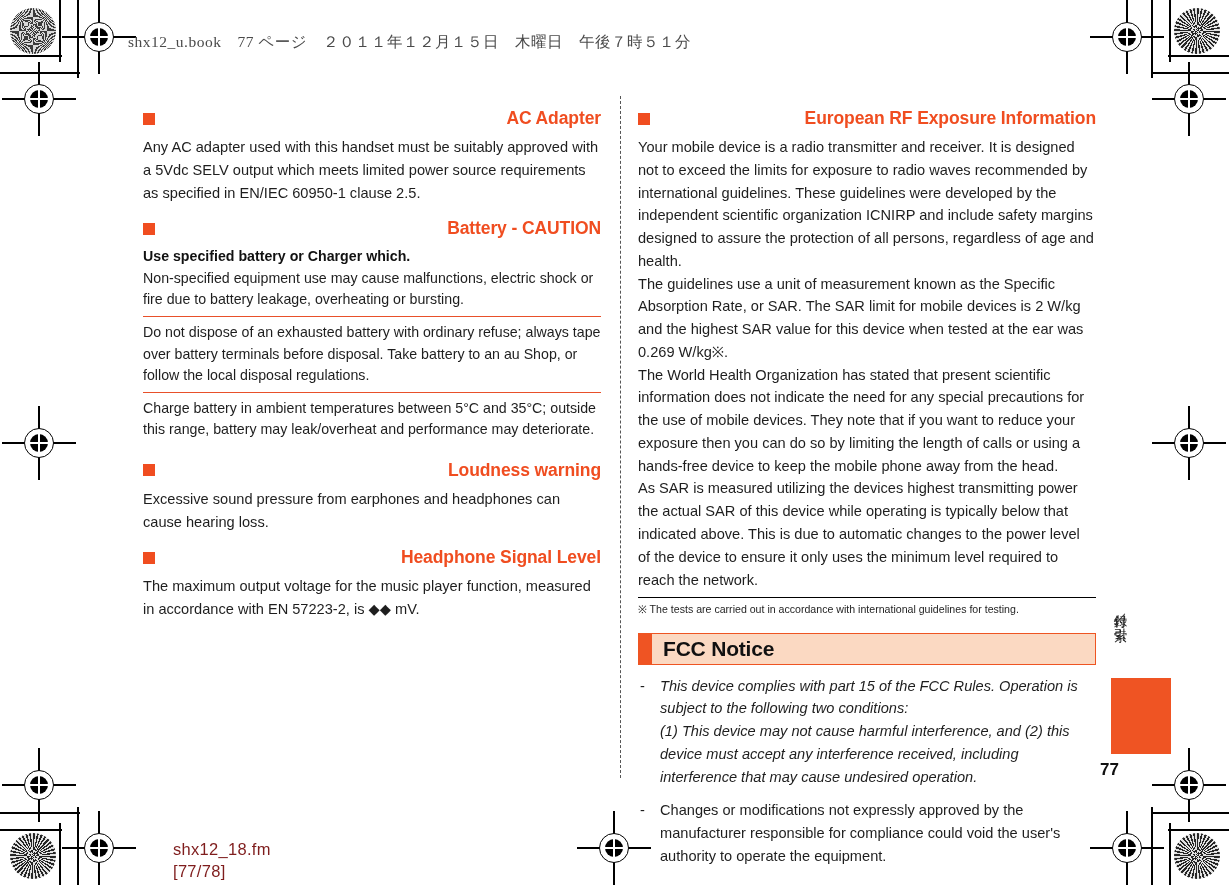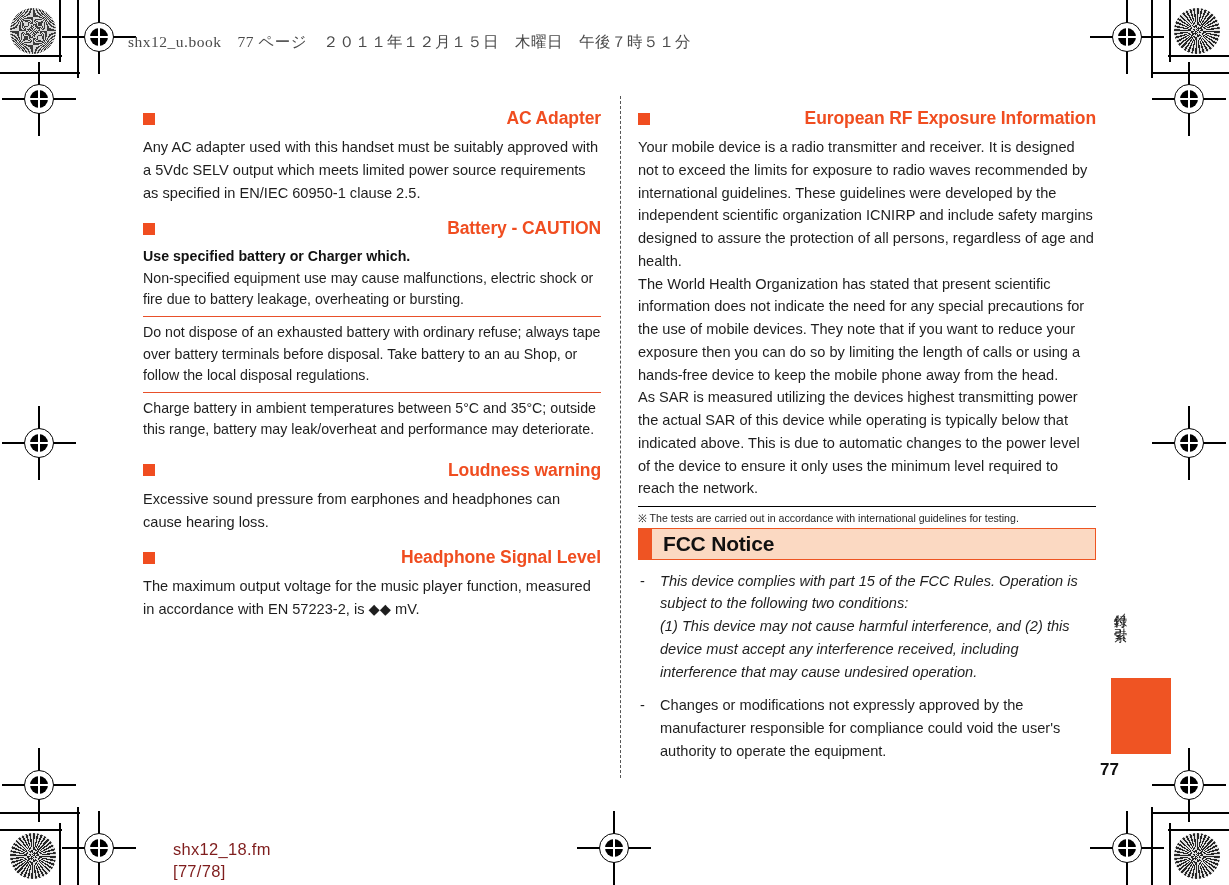--- a/index.html
+++ b/index.html
@@ -91,21 +91,21 @@
   .caution-item.first { padding-top: 0; }
   .rule-orange { border: 0; border-top: 1.5px solid #e8502a; margin: 0; }
 
   
   .rule-black { border: 0; border-top: 1.5px solid #000; margin: 6px 0 4px 0; }
   .footnote { font-size: 10.6px; line-height: 1.35; color: #1e1e1e; }
 
   
   .fcc-banner {
     position: relative;
-    margin: 2px 0 10px 0;
+    margin: 16px 0 10px 0;
     height: 32px;
     background: #fbd9c2;
     border: 1.6px solid #ee5522;
     display: flex; align-items: center; text-align: center;
   }
   .fcc-banner .tab {
     width: 13px; height: 100%;
     background: #ef5423; flex: none;
   }
   .fcc-banner .title {
@@ -293,20 +293,21 @@
   </div>
 
   <div class="col col-right">
 
     <h2 class="sec">
       <span class="bullet"></span>
       <span>European RF Exposure Information</span>
     </h2>
 
     <p class="body nomargin">Your mobile device is a radio transmitter and receiver. It is designed not to exceed the limits for exposure to radio waves recommended by international guidelines. These guidelines were developed by the independent scientific organization ICNIRP and include safety margins designed to assure the protection of all persons, regardless of age and health.</p>
+    <p class="body nomargin">The guidelines use a unit of measurement known as the Specific Absorption Rate, or SAR. The SAR limit for mobile devices is 2 W/kg and the highest SAR value for this device when tested at the ear was 0.269 W/kg※.</p>
     <p class="body nomargin">The World Health Organization has stated that present scientific information does not indicate the need for any special precautions for the use of mobile devices. They note that if you want to reduce your exposure then you can do so by limiting the length of calls or using a hands-free device to keep the mobile phone away from the head.</p>
     <p class="body nomargin">As SAR is measured utilizing the devices highest transmitting power the actual SAR of this device while operating is typically below that indicated above. This is due to automatic changes to the power level of the device to ensure it only uses the minimum level required to reach the network.</p>
 
     <hr class="rule-black">
     <div class="footnote">※ The tests are carried out in accordance with international guidelines for testing.</div>
 
     <div class="fcc-banner">
       <span class="tab"></span>
       <span class="title">FCC Notice</span>
     </div>

